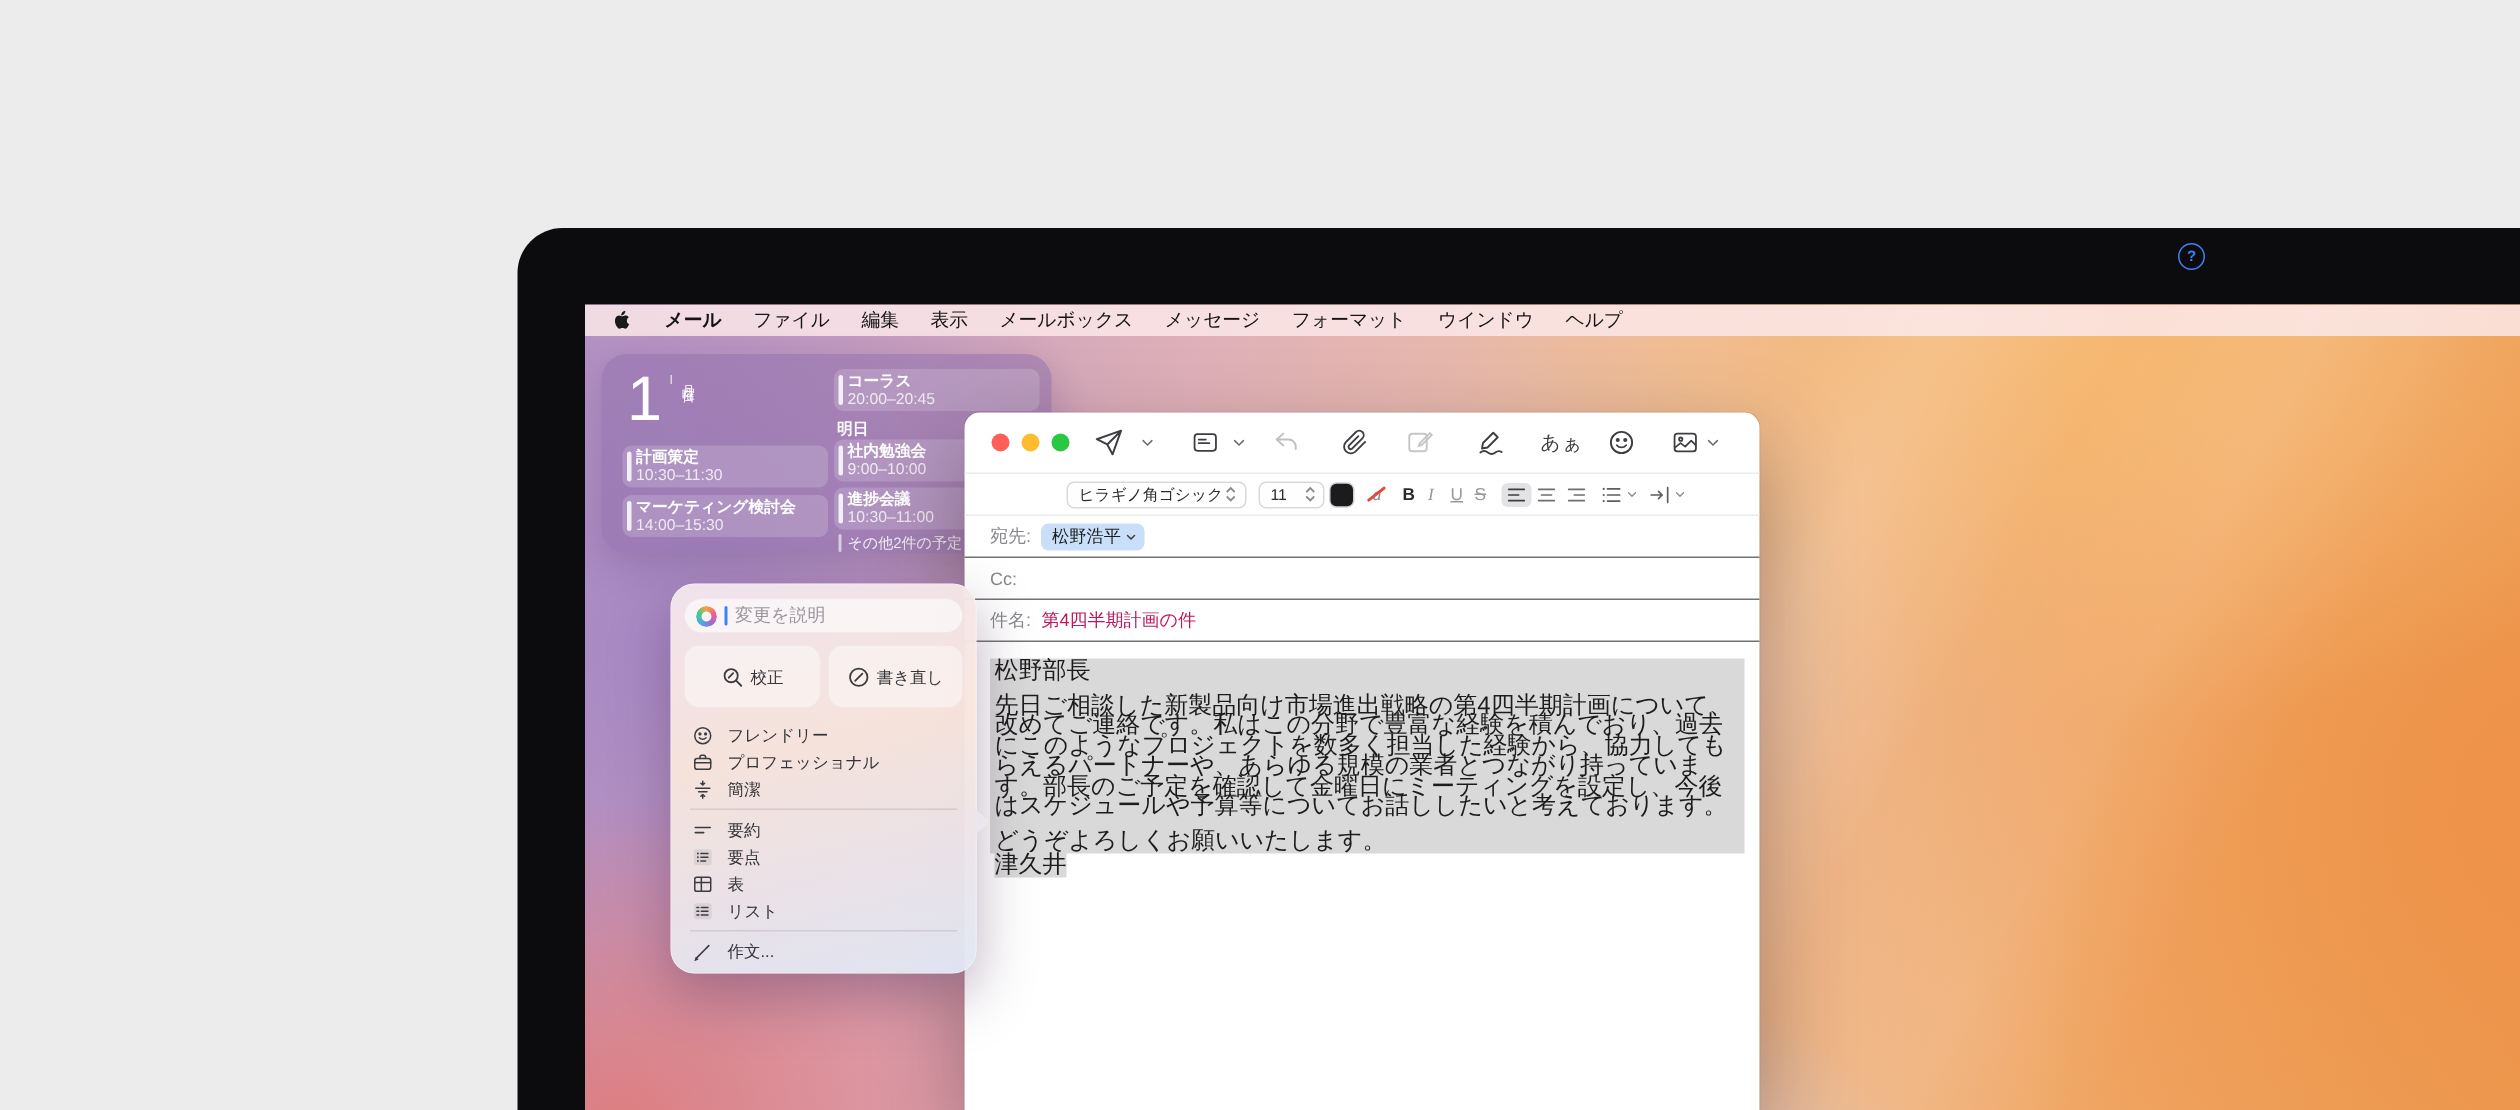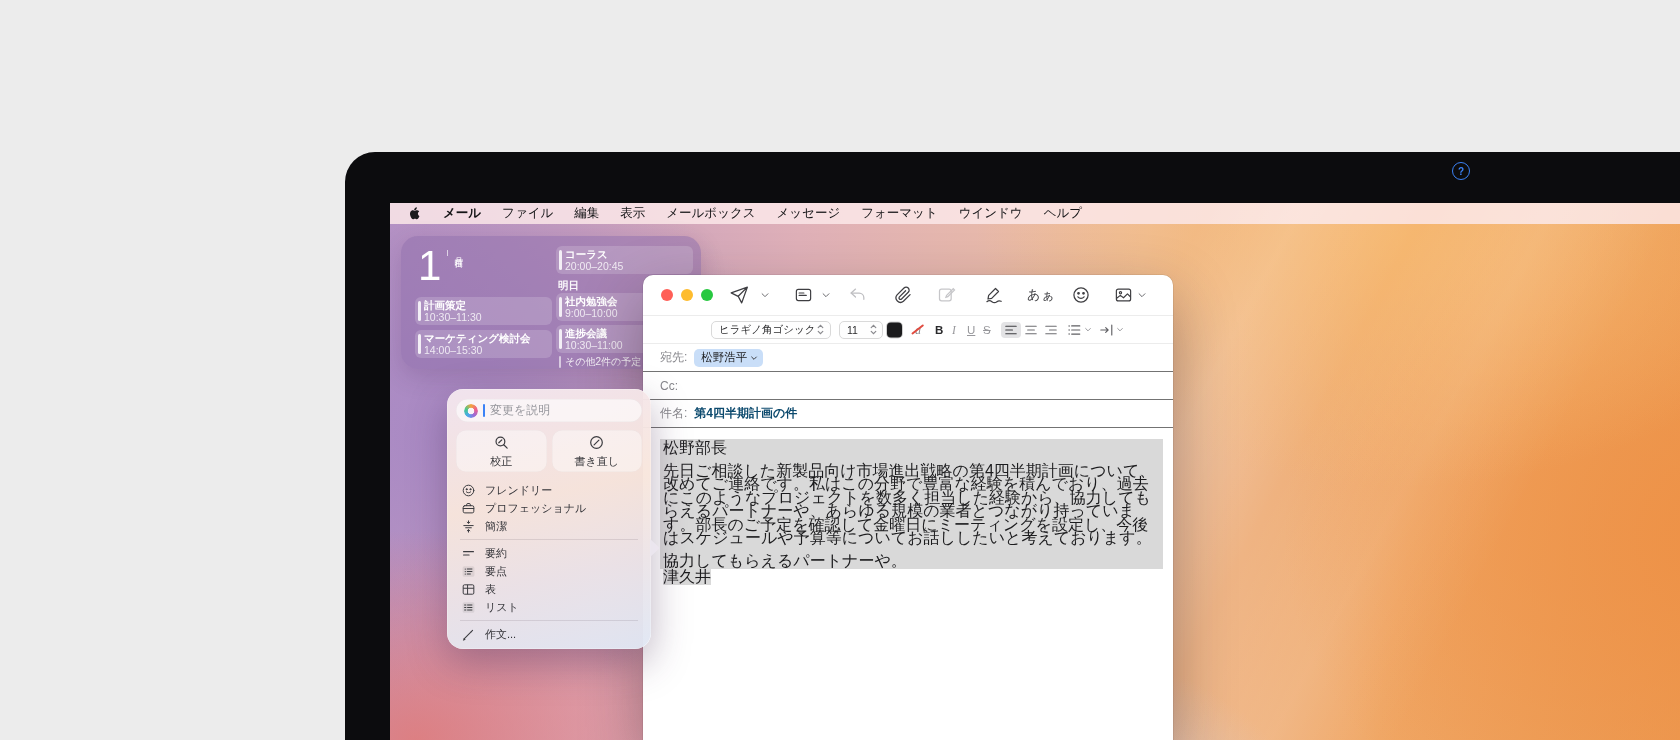--- a/index.html
+++ b/index.html
@@ -66,21 +66,21 @@
     display:flex;align-items:center;gap:5px;padding:0 8px;
     box-shadow:0 0 0 .5px rgba(0,0,0,.05) inset;}
   .ai-glyph{width:14px;height:14px;border-radius:50%;
     background:conic-gradient(#f3a43d,#ef5e8c,#9a6bd8,#4aa8ee,#45c98f,#f3a43d);
     -webkit-mask:radial-gradient(circle at 50% 50%,transparent 0 3px,#000 3.6px);
     mask:radial-gradient(circle at 50% 50%,transparent 0 3px,#000 3.6px);}
   .caret{width:2px;height:13px;border-radius:1px;background:#3b82f6;}
   .wt-ph{font-size:12px;color:#97979d;}
   .wt-btnrow{display:flex;gap:5px;margin-top:8px;}
   .wt-btn{flex:1;height:42px;border-radius:10px;background:rgba(255,255,255,.42);
-    display:flex;flex-direction:column;align-items:center;justify-content:center;gap:3px;
+    display:flex;flex-direction:row;align-items:center;justify-content:center;gap:3px;
     box-shadow:0 0 0 .5px rgba(0,0,0,.04) inset;}
   .wt-btn .lbl{font-size:11px;color:#38383c;}
   .wt-list{margin-top:9px;}
   .wt-item{height:18px;display:flex;align-items:center;gap:9px;padding:0 5px;}
   .wt-item .lbl{font-size:11px;color:#333338;}
   .wt-div{height:1px;background:rgba(60,40,60,.12);margin:4px 4px;}
   .wt-ic{width:15px;height:15px;flex:0 0 15px;}
 
   
   #mail{left:253px;top:72px;width:530px;height:465px;background:#fff;
@@ -103,21 +103,21 @@
     background:#e14b3f;transform:rotate(-38deg);border-radius:1px;}
   .fmt-b{font-size:11.5px;font-weight:700;color:#2a2a2c;}
   .fmt-i{font-size:11.5px;font-style:italic;color:#98989c;font-family:"Liberation Serif",serif;}
   .fmt-u{font-size:11.5px;text-decoration:underline;color:#98989c;}
   .fmt-s{font-size:11.5px;text-decoration:line-through;color:#98989c;}
   .align-sel{background:#e3e3e5;border-radius:4px;padding:2px 3px;}
   .align-pad{padding:2px 3px;}
   .hrow{height:27px;border-bottom:1px solid #737373;display:flex;align-items:center;
     padding-left:17px;font-size:12px;}
   .hlabel{color:#87878c;}
-  .hvalue{margin-left:7px;font-weight:700;color:#0c4a6e;}
+  .hvalue{margin-left:7px;font-weight:400;color:#be185d;}
   .chip{margin-left:7px;height:18px;background:#c9def8;border-radius:5px;
     display:inline-flex;align-items:center;gap:3px;padding:0 5px 0 7px;
     font-size:11.5px;font-weight:500;color:#1c1c1e;}
   #mailbody{padding:11px 10px 0 17px;font-size:16px;line-height:13.5px;color:#1c1c1e;}
   .sel{background:#d9d9d9;}
   .selblock{background:#d9d9d9;padding:2px 3px 2px 3px;}
   .vspace{height:9px;}
   .sig{margin-top:1px;padding-left:3px;}
 </style>
 </head>
@@ -435,21 +435,21 @@
       <span class="hlabel">件名:</span>
       <span class="hvalue">第4四半期計画の件</span>
     </div>
 
     <div id="mailbody">
       <div class="selblock">
         <div>松野部長</div>
         <div class="vspace"></div>
         <div>先日ご相談した新製品向け市場進出戦略の第4四半期計画について、改めてご連絡です。私はこの分野で豊富な経験を積んでおり、過去にこのようなプロジェクトを数多く担当した経験から、協力してもらえるパートナーや、あらゆる規模の業者とつながり持っています。部長のご予定を確認して金曜日にミーティングを設定し、今後はスケジュールや予算等についてお話ししたいと考えております。</div>
         <div class="vspace"></div>
-        <div>協力してもらえるパートナーや。</div>
+        <div>どうぞよろしくお願いいたします。</div>
       </div>
       <div class="sig">
         <span class="sel">津久井</span>
       </div>
     </div>
   </div>
 
 </div>
 
 </body></html>

